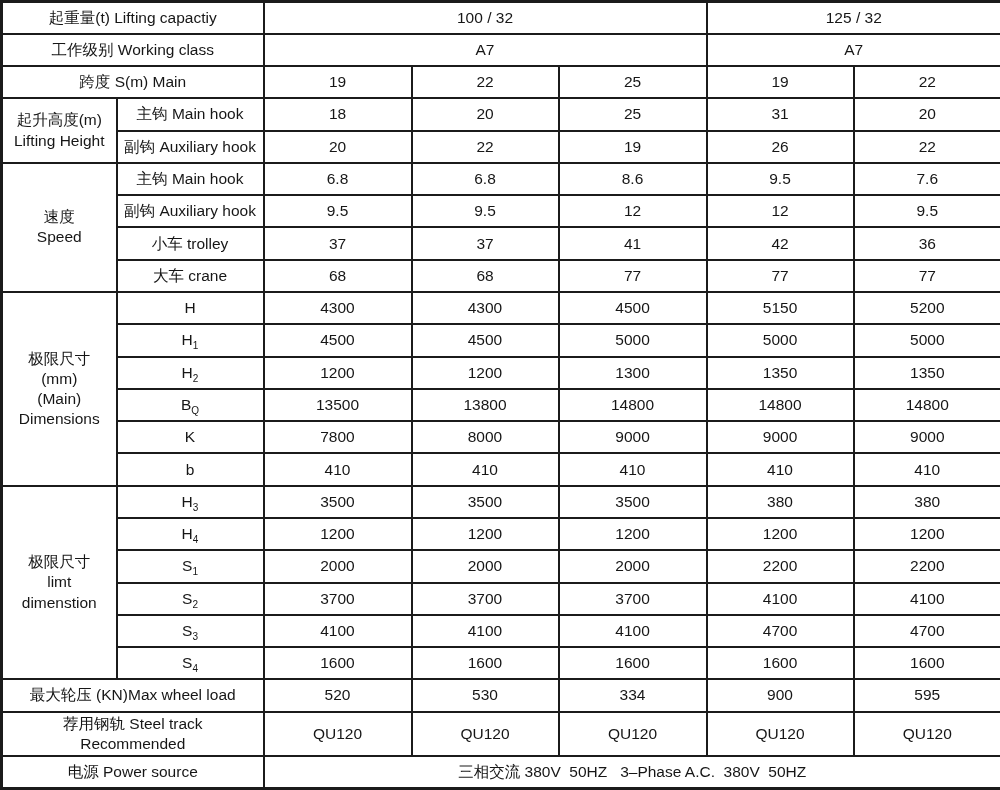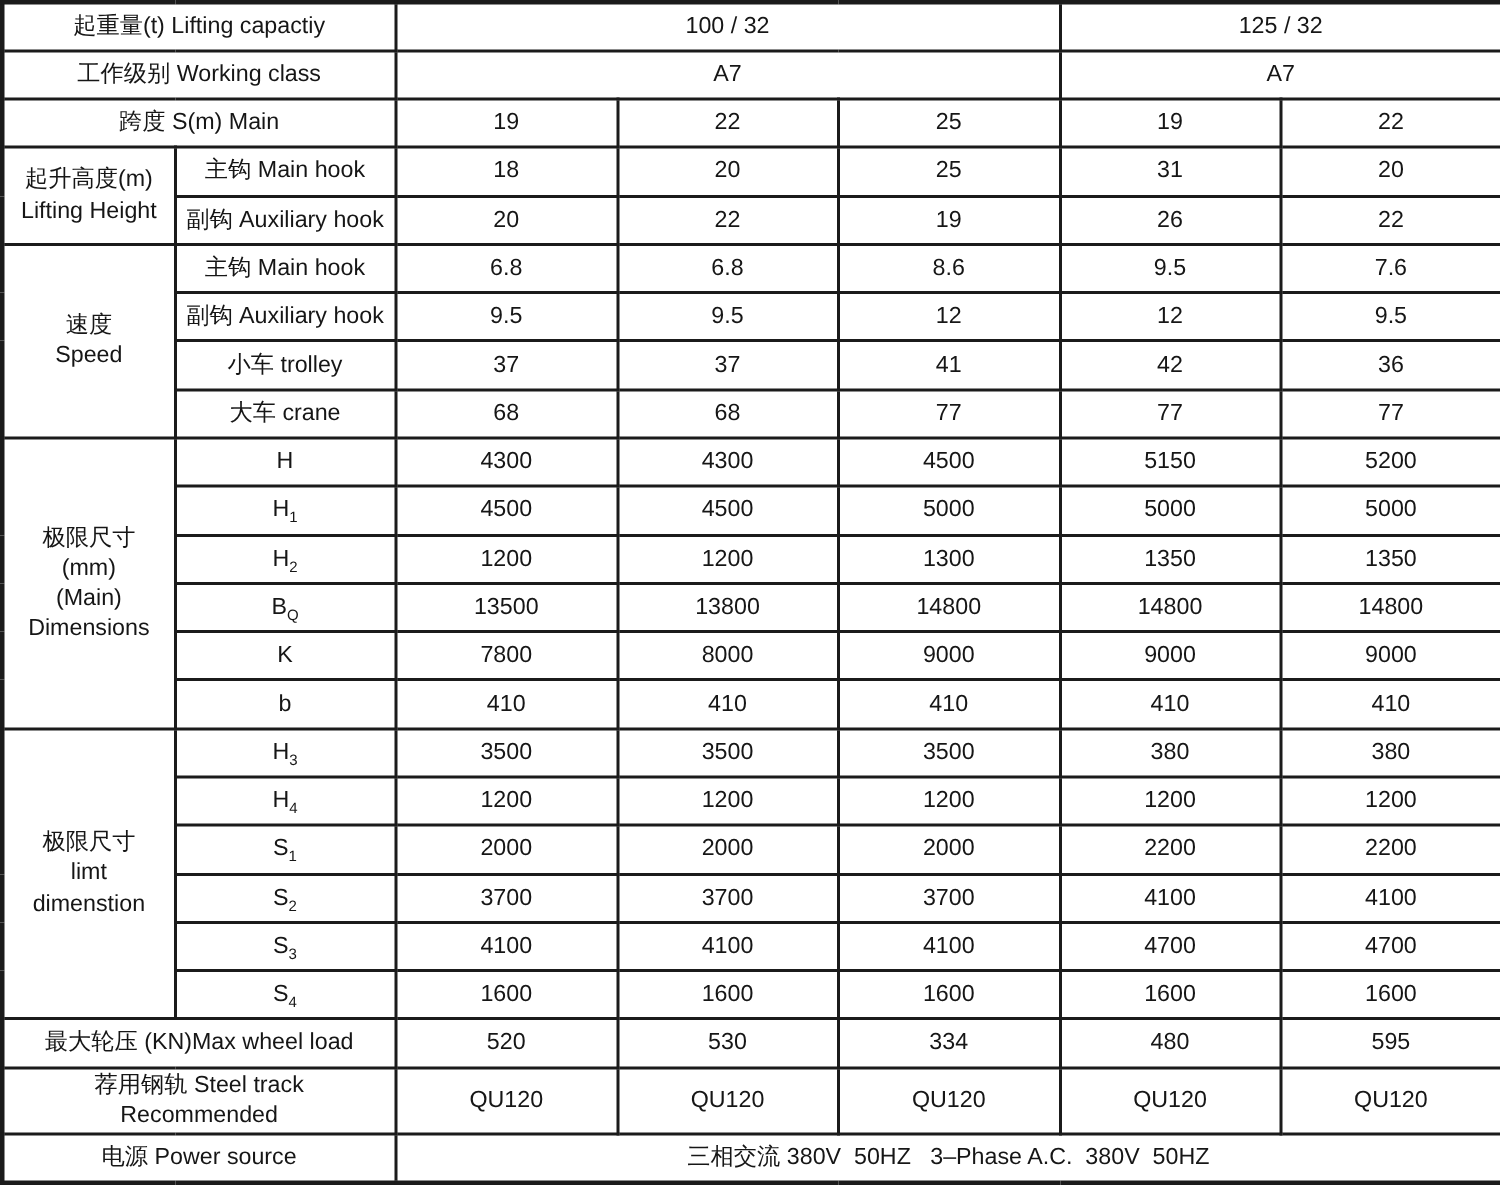--- a/index.html
+++ b/index.html
@@ -242,21 +242,21 @@
       <td>1600</td>
       <td>1600</td>
       <td>1600</td>
     </tr>
 
     <tr class="reg">
       <td class="lab" colspan="2">最大轮压 (KN)Max wheel load</td>
       <td>520</td>
       <td>530</td>
       <td>334</td>
-      <td>480</td>
+      <td>900</td>
       <td>595</td>
     </tr>
 
     <tr class="tall">
       <td class="lab" colspan="2">
         <span class="line">荐用钢轨 Steel track</span>
         <span class="line">Recommended</span>
       </td>
       <td>QU120</td>
       <td>QU120</td>

